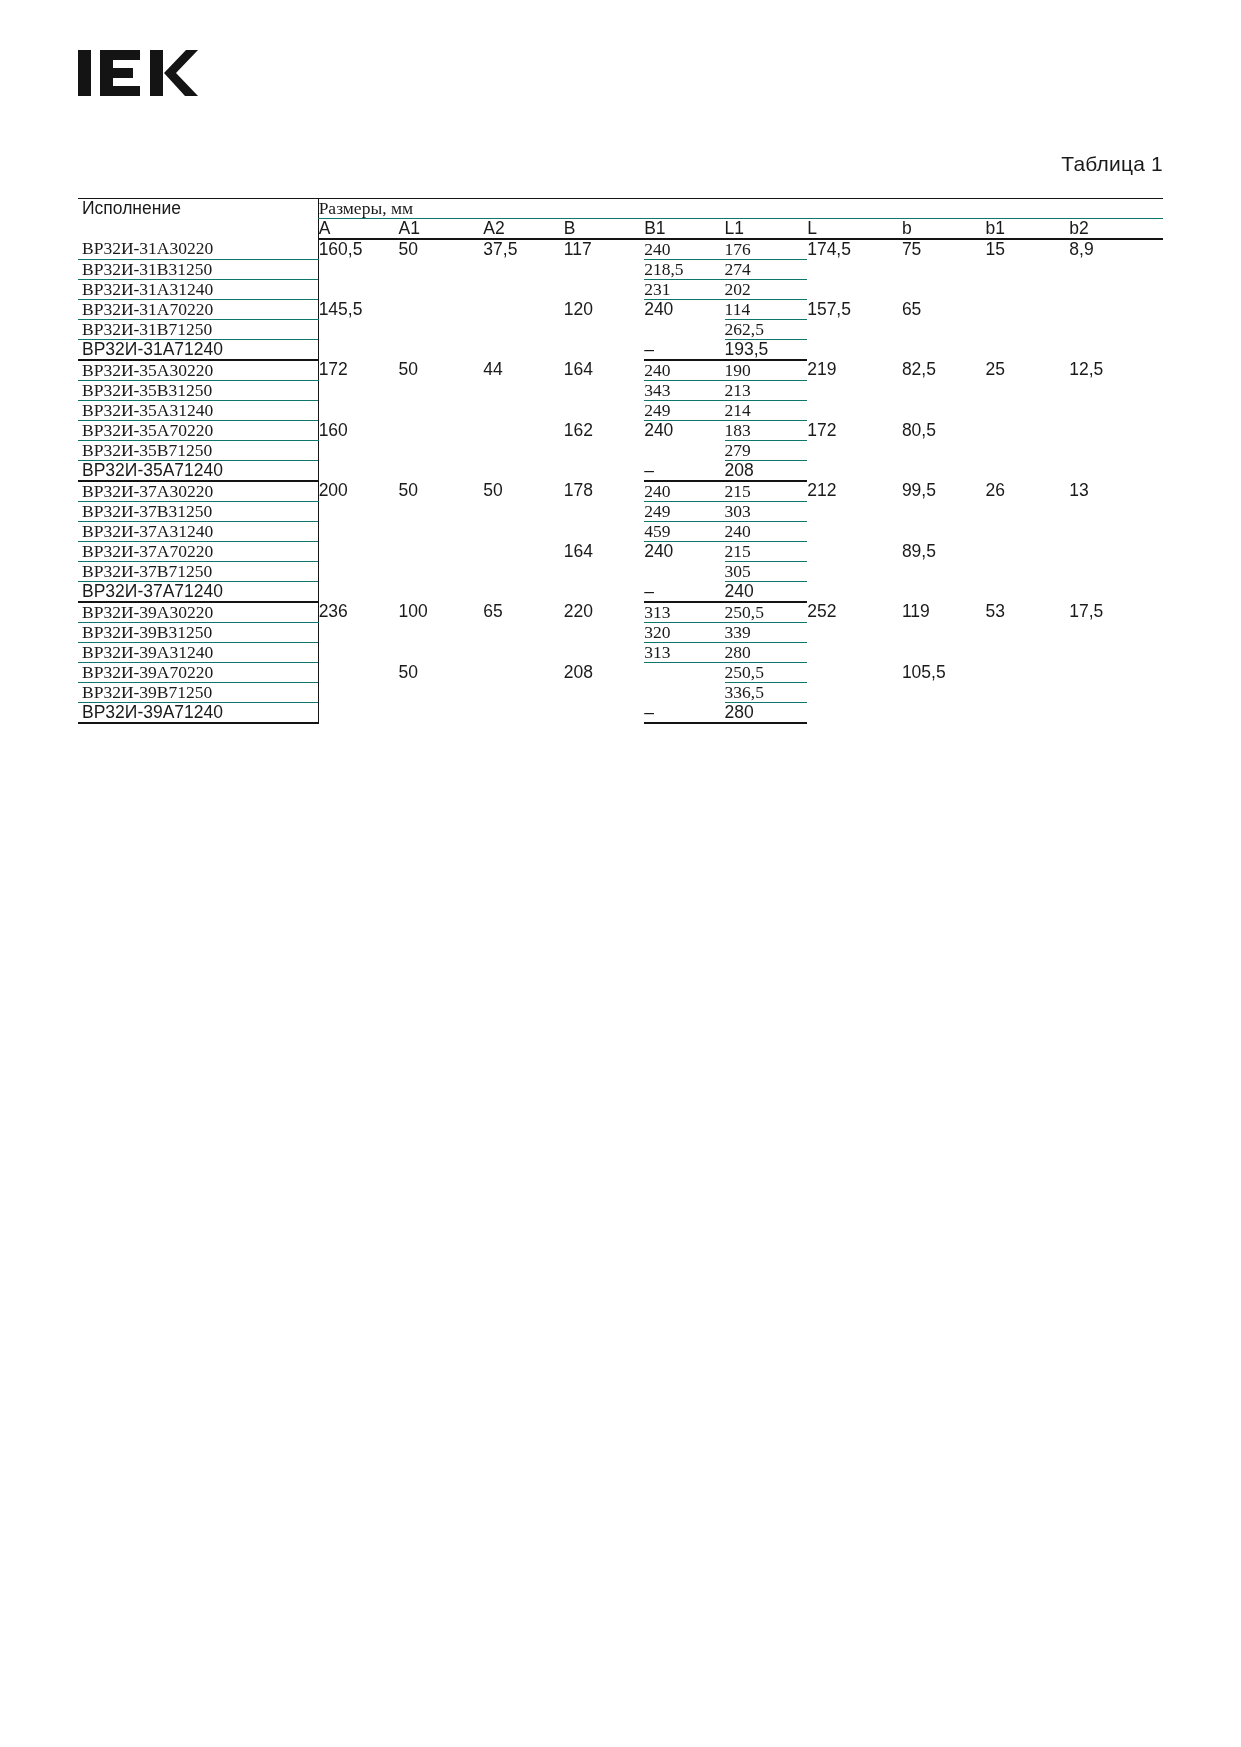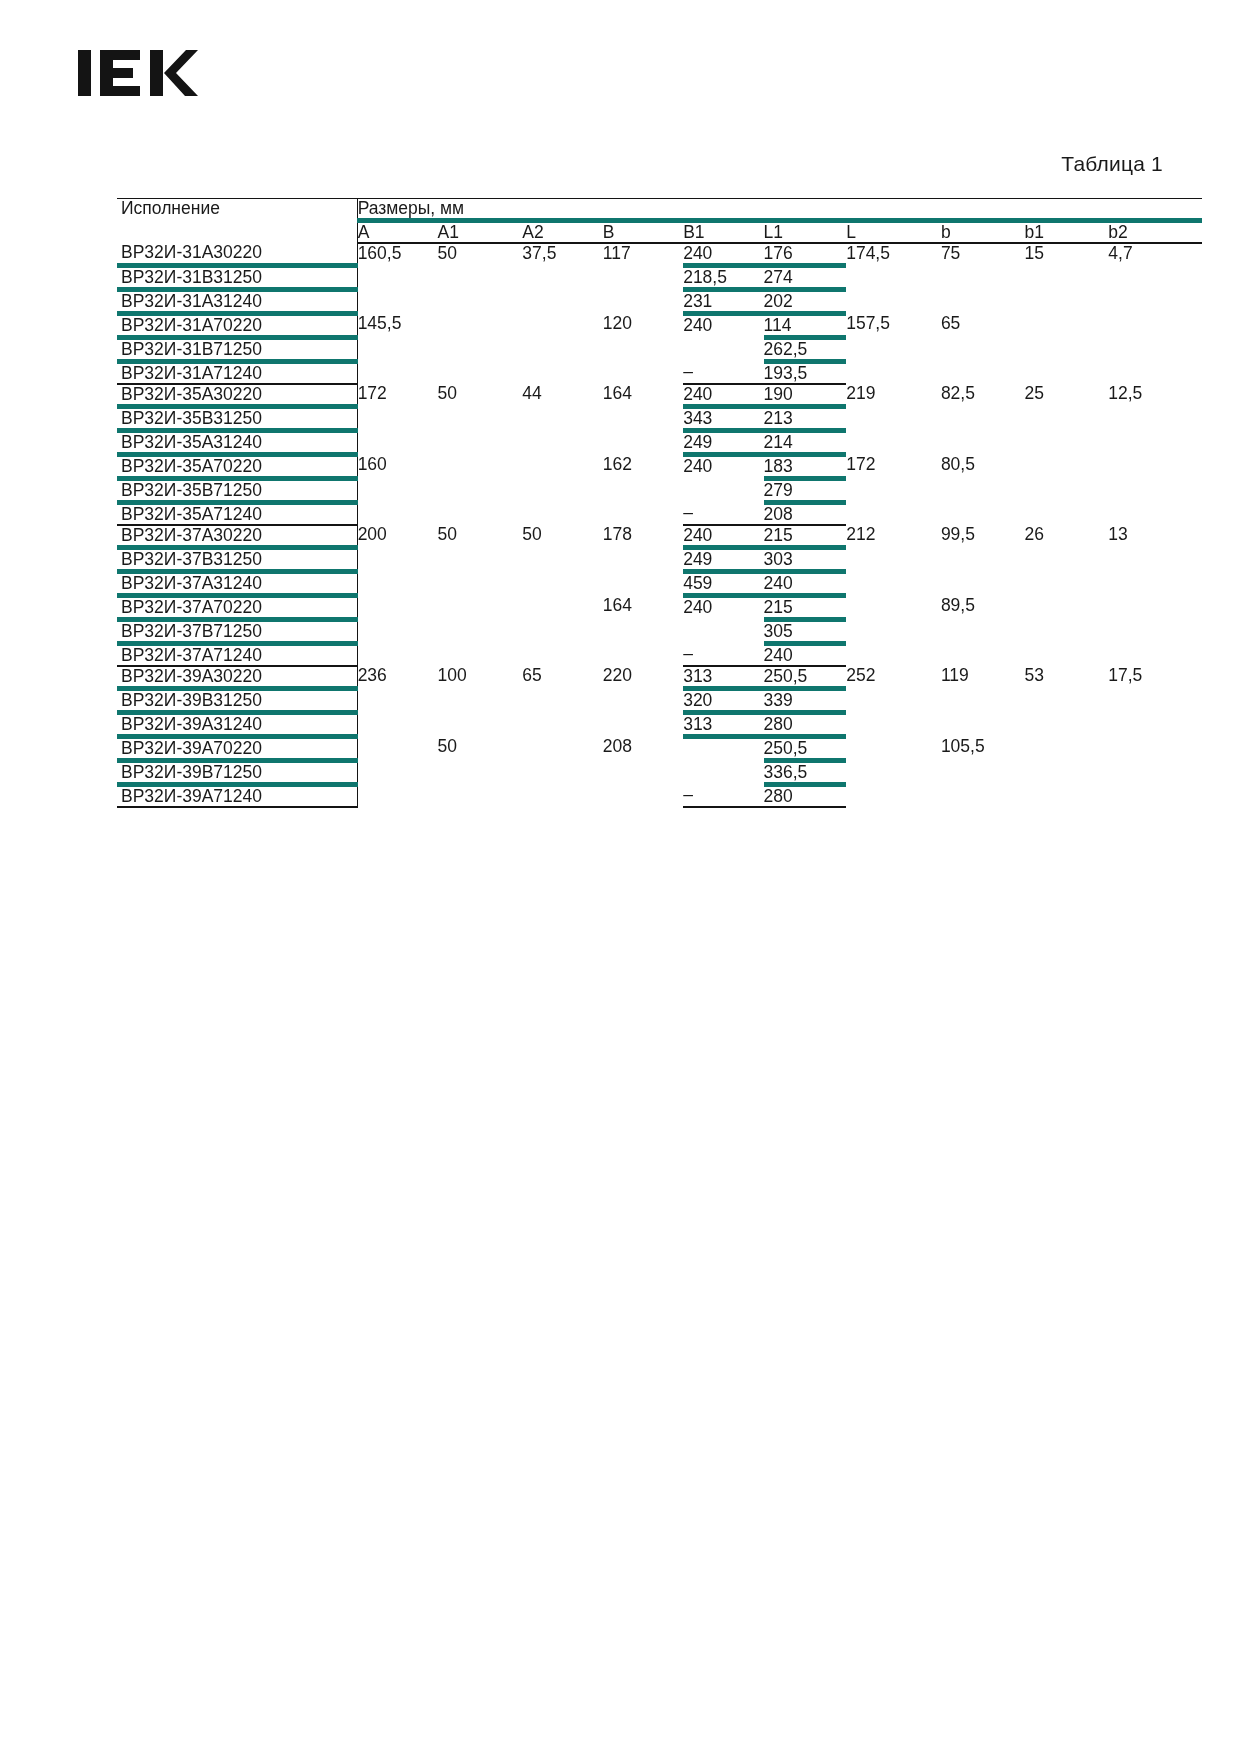--- a/index.html
+++ b/index.html
@@ -46,42 +46,41 @@
     position: absolute;
     left: 78px;
     top: 198px;
     width: 1085px;
   }
   table.dims {
     border-collapse: collapse;
     width: 1085px;
     font-size: 17.5px;
     color: #1a1a1a;
-    margin-left: 39px;
   }
   table.dims td, table.dims th {
     padding: 0;
     margin: 0;
     font-weight: normal;
     text-align: left;
     vertical-align: top;
   }
   .cell {
     padding: 10px 0 10px 10px;
     height: 19px;
     line-height: 19px;
     white-space: nowrap;
   }
   .cell.first {
     padding-left: 4px;
   }
   
   .b-top { border-top: 1.6px solid #141414; }
   .b-left { border-left: 1.6px solid #141414; }
-  .thin-bot { border-bottom: 5px solid #0f766e; }
+  .thin-bot { border-bottom: 1px solid #0f766e; font-family: Liberation Serif, serif; }
   .thick-bot { border-bottom: 2.4px solid #141414; }
 
   
   col.c-name { width: 218px; }
   col.c-a    { width: 73px; }
   col.c-a1   { width: 77px; }
   col.c-a2   { width: 73px; }
   col.c-b    { width: 73px; }
   col.c-b1   { width: 73px; }
   col.c-l1   { width: 75px; }
@@ -154,21 +153,21 @@
           <td class="cell first thin-bot">ВР32И-31А30220</td>
           <td class="cell b-left" rowspan="3">160,5</td>
           <td class="cell" rowspan="6">50</td>
           <td class="cell" rowspan="6">37,5</td>
           <td class="cell" rowspan="3">117</td>
           <td class="cell thin-bot">240</td>
           <td class="cell thin-bot">176</td>
           <td class="cell" rowspan="3">174,5</td>
           <td class="cell" rowspan="3">75</td>
           <td class="cell" rowspan="6">15</td>
-          <td class="cell" rowspan="6">4,7</td>
+          <td class="cell" rowspan="6">8,9</td>
         </tr>
         <tr>
           <td class="cell first thin-bot">ВР32И-31В31250</td>
           <td class="cell thin-bot">218,5</td>
           <td class="cell thin-bot">274</td>
         </tr>
         <tr>
           <td class="cell first thin-bot">ВР32И-31А31240</td>
           <td class="cell thin-bot">231</td>
           <td class="cell thin-bot">202</td>

